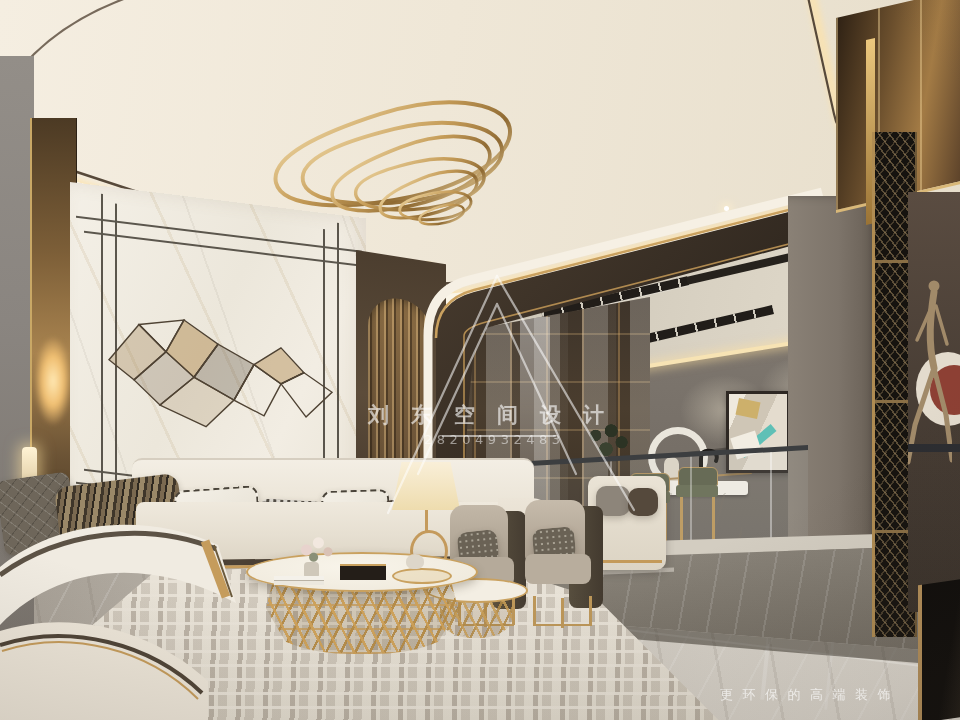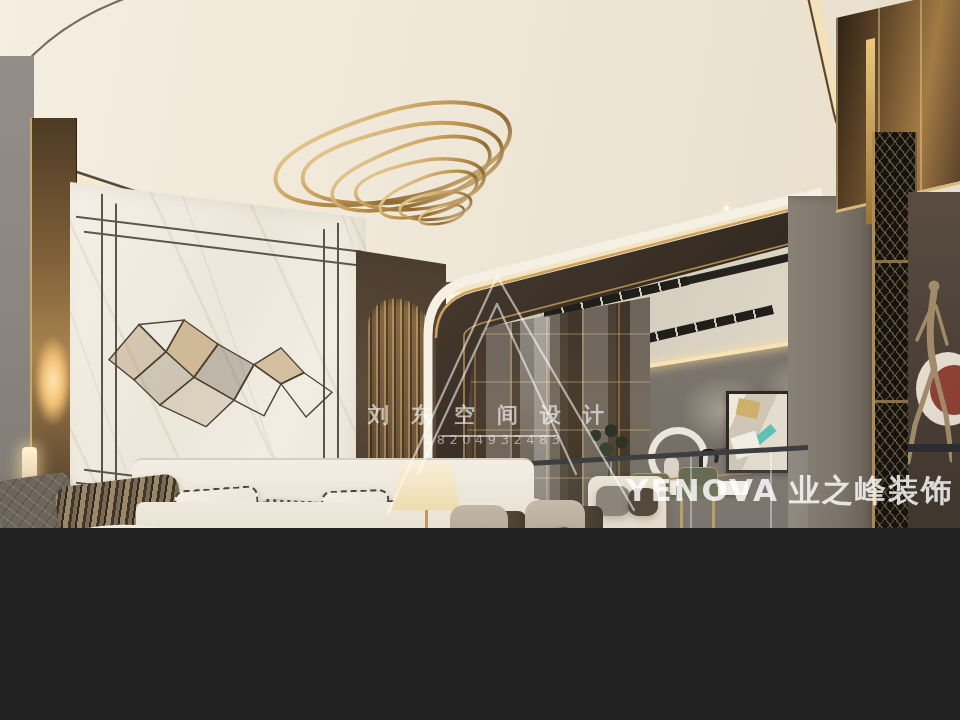--- a/index.html
+++ b/index.html
@@ -1,16 +1,16 @@
 <!DOCTYPE html>
 <html><head>
 <meta charset="utf-8">
 <style>
   html,body{margin:0;padding:0;background:#222;}
-  .ph{position:relative;width:960px;height:528px;overflow:hidden;
+  .ph{position:relative;width:960px;height:720px;overflow:hidden;
       font-family:"DejaVu Sans","Liberation Sans",sans-serif;
       background:linear-gradient(115deg,#f3ecdf 0%,#eee6d6 40%,#e6ddcb 100%);}
   .abs{position:absolute;}
   .nosel{user-select:none;}
   
   .wm-title{position:absolute;left:368px;top:401px;white-space:nowrap;
     font-size:21px;font-weight:600;letter-spacing:22px;color:rgba(255,255,255,.62);}
   .wm-phone{position:absolute;left:424px;top:432px;white-space:nowrap;
     font-size:13px;letter-spacing:4.5px;color:rgba(255,255,255,.5);}
   .wm-corner{position:absolute;right:6px;bottom:16px;text-align:right;color:rgba(255,255,255,.82);}
@@ -426,16 +426,16 @@
         <path d="M127,10 L264,244"></path>
       <path d="M127,38 L48,208"></path>
         <path d="M127,38 L206,208"></path>
       <path d="M73,170 L185,170"></path>
     </g>
   </svg>
   <div class="wm-title">刘东空间设计</div>
   <div class="wm-phone">28204932483</div>
 
   <div class="wm-corner">
-    <div class="wm-brand"><span>YENOVA</span><span class="cjk">业之峰装饰</span></div>
+    <div class="wm-tag">更环保的高端装饰</div>
   </div>
 
 </div>
 
 </body></html>

